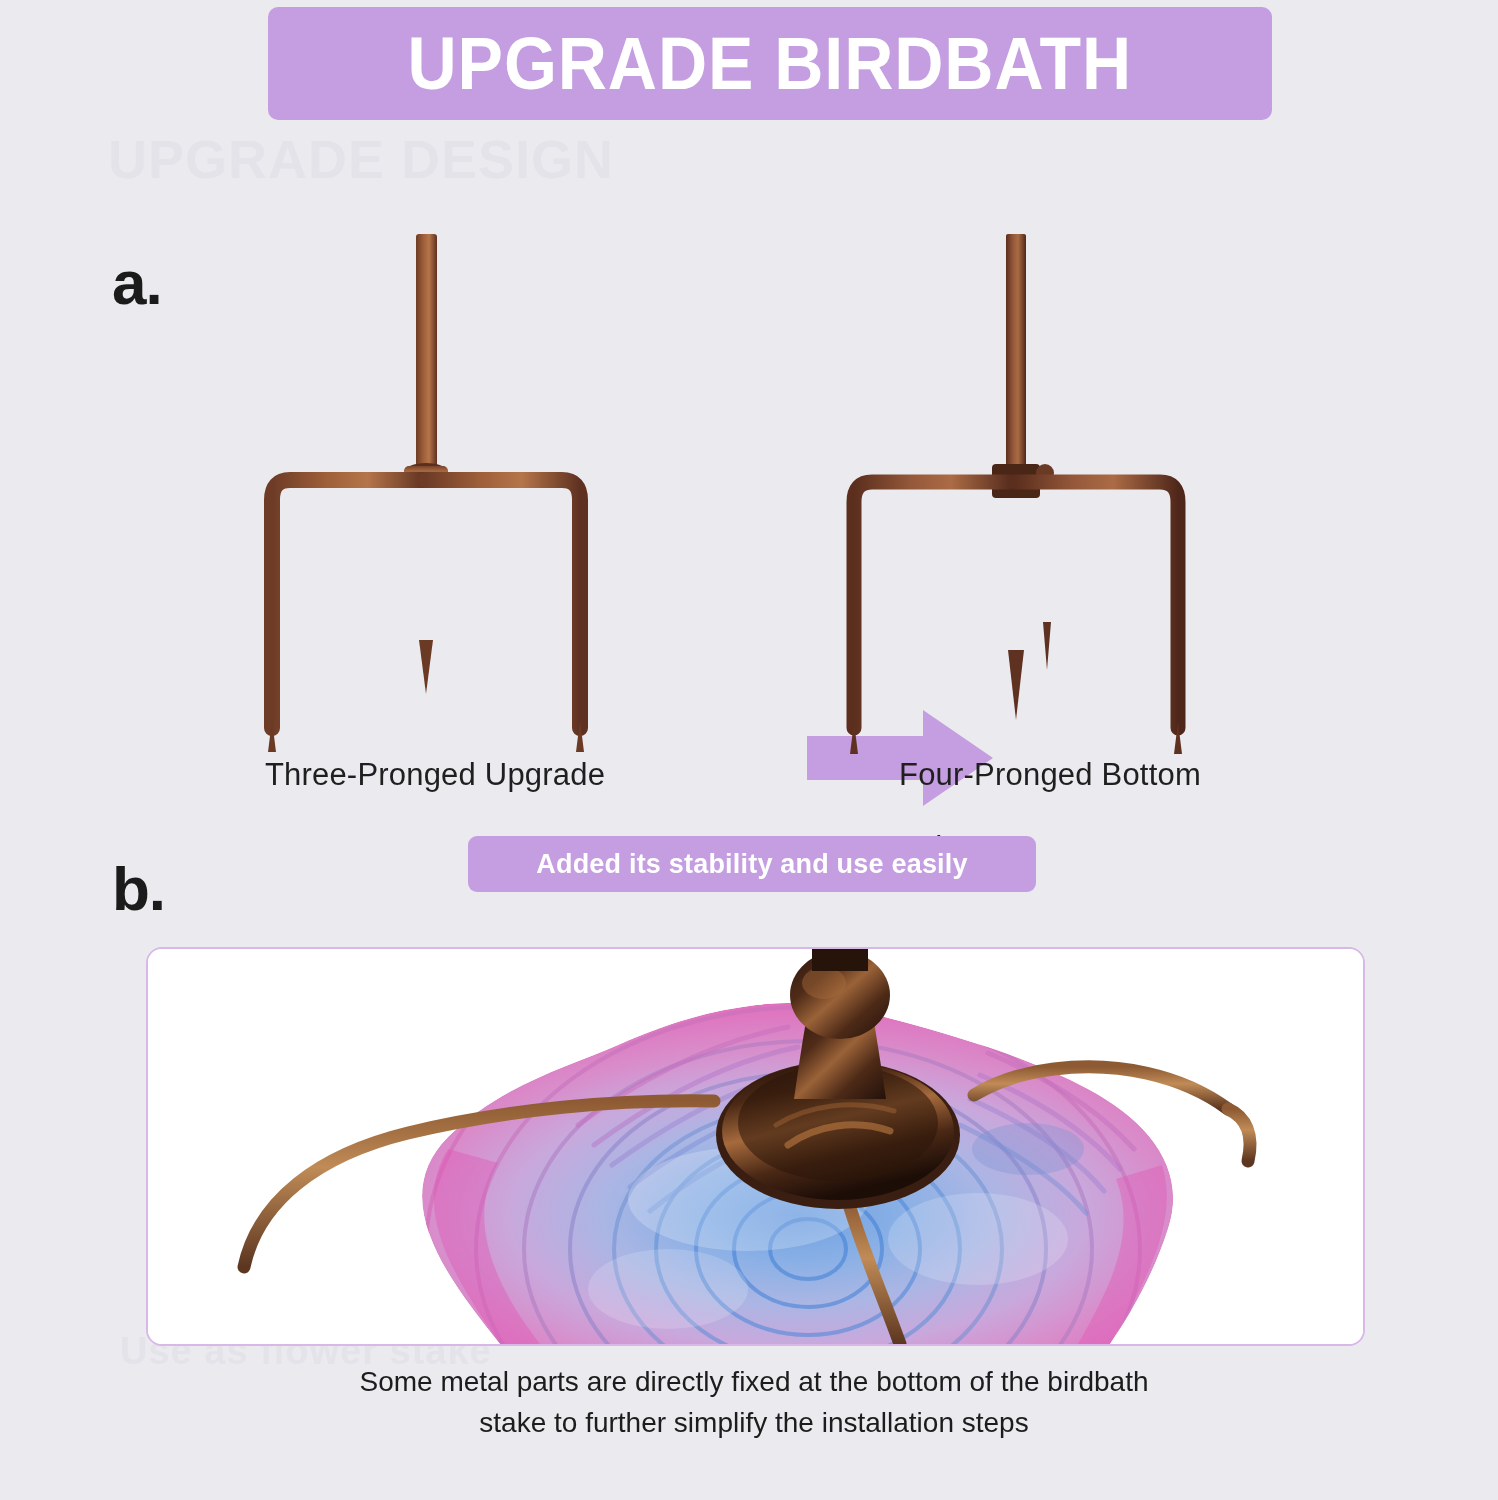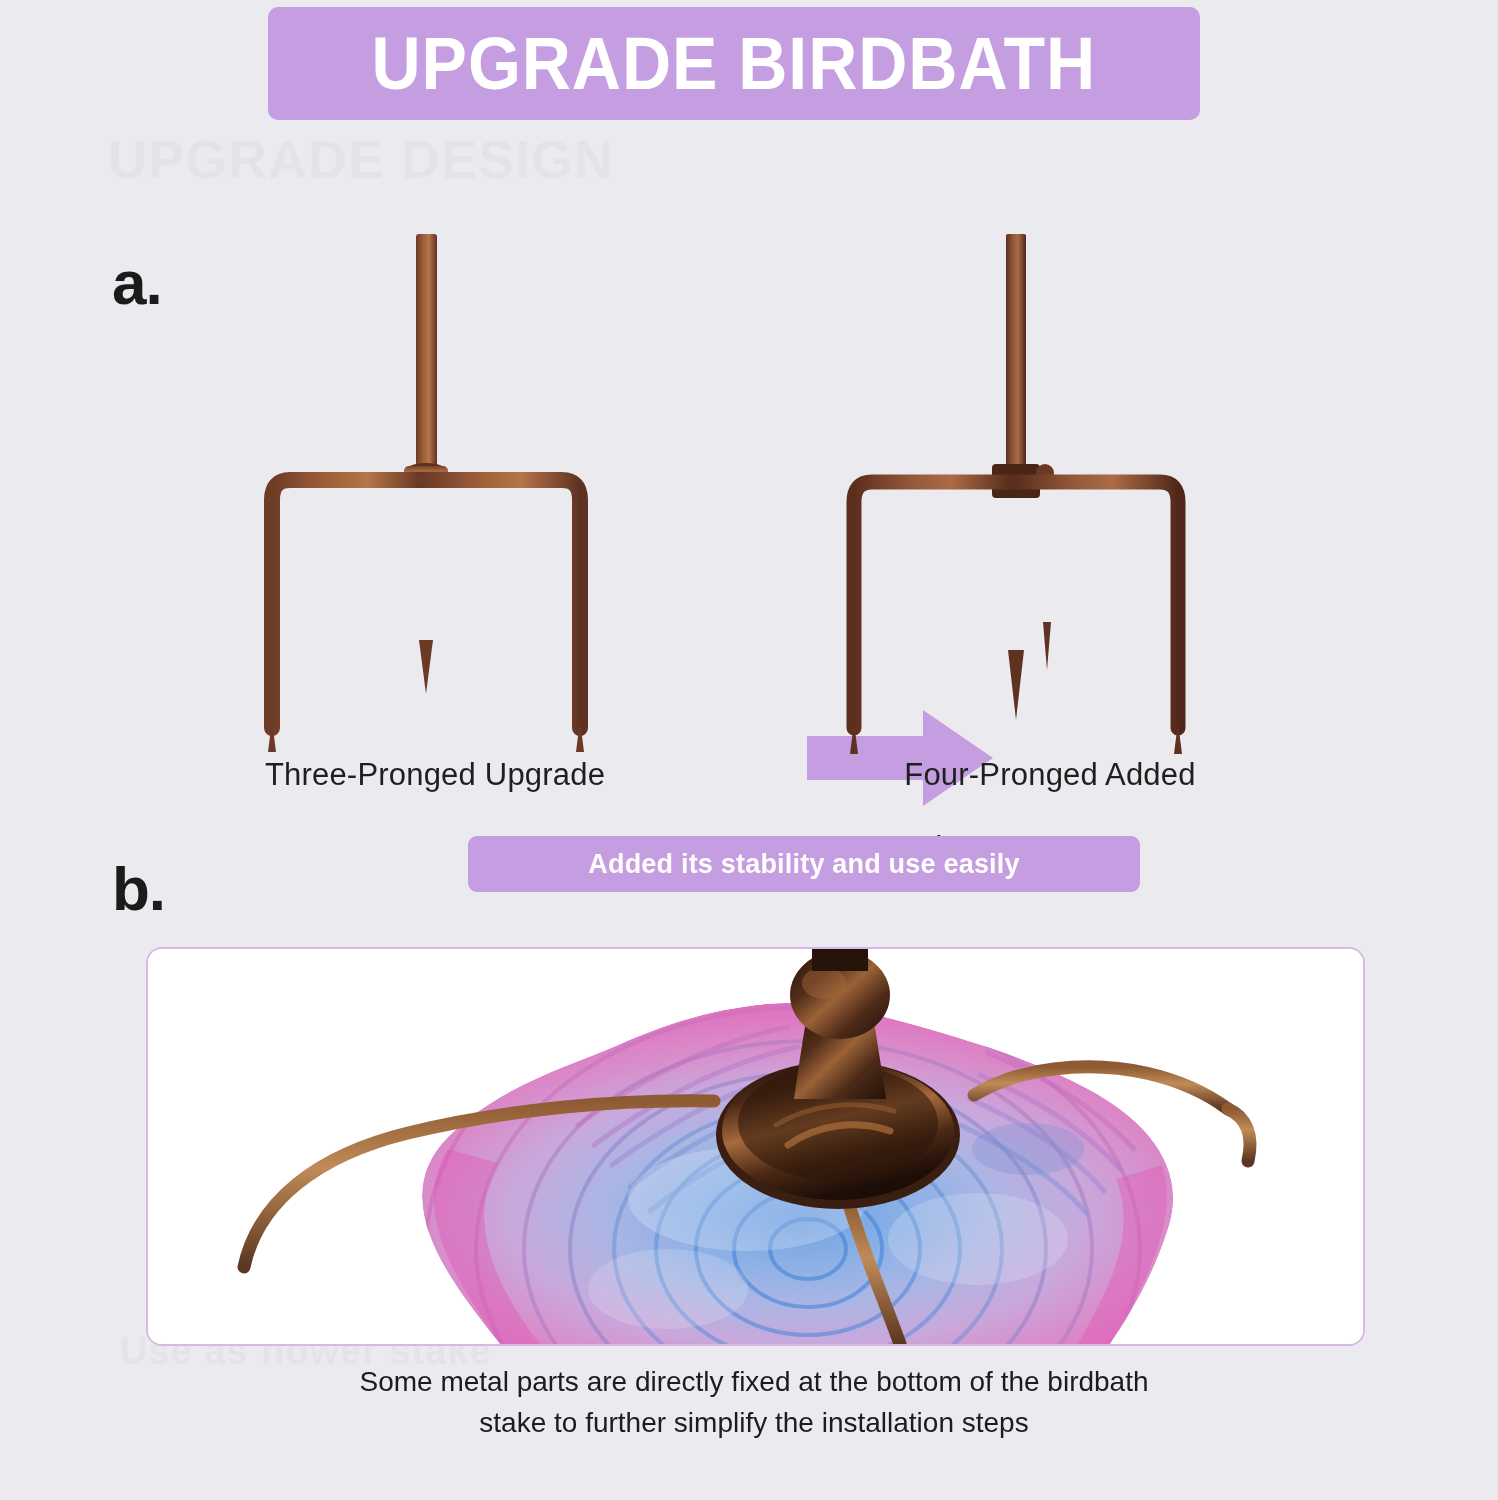--- a/index.html
+++ b/index.html
@@ -14,21 +14,21 @@
   
   .watermark{
     position:absolute;color:#e3e3e9;font-weight:700;
     letter-spacing:1px;user-select:none;pointer-events:none;
   }
   #wm-top{left:108px;top:128px;font-size:54px;}
   #wm-bot{left:120px;top:1330px;font-size:38px;}
 
   
   #title-banner{
-    position:absolute;left:268px;top:7px;width:932px;height:113px;
+    position:absolute;left:268px;top:7px;width:1004px;height:113px;
     background:#c49ee0;border-radius:10px;
     display:flex;align-items:center;justify-content:center;
   }
   #title-text{
     color:#ffffff;font-size:74px;font-weight:700;
     letter-spacing:1px;line-height:1;
     transform:scaleX(.92);transform-origin:center;
     white-space:nowrap;
   }
 
@@ -59,21 +59,21 @@
   
   #arrow-group{position:absolute;left:655px;top:478px;width:200px;height:180px;}
   #upgrade-arrow{width:190px;height:100px;display:block;}
   #upgrade-label{
     position:absolute;left:0;top:122px;width:190px;text-align:center;
     font-size:31px;color:#1f1f1f;
   }
 
   
   #stability-pill{
-    position:absolute;left:468px;top:836px;width:672px;height:56px;
+    position:absolute;left:468px;top:836px;width:568px;height:56px;
     background:#c49ee0;border-radius:9px;
     display:flex;align-items:center;justify-content:center;
   }
   #stability-text{
     color:#ffffff;font-size:27px;font-weight:700;letter-spacing:.2px;
     white-space:nowrap;
   }
 
   
   #photo-panel{
@@ -170,21 +170,21 @@
         <path d="M206 258 L206 430" stroke="url(#cop3)" stroke-width="16" fill="none" stroke-linecap="round"></path>
         <path d="M198 420 L206 490 L214 420 Z" fill="#5e3120"></path>
 
         <path d="M237 250 L237 400" stroke="url(#cop3)" stroke-width="9" fill="none" stroke-linecap="round"></path>
         <path d="M233 392 L237 440 L241 392 Z" fill="#5e3120"></path>
       </svg>
     </div>
   </div>
 
   <div class="stake-caption" id="caption-three">Three-Pronged Upgrade</div>
-  <div class="stake-caption" id="caption-four">Four-Pronged Added</div>
+  <div class="stake-caption" id="caption-four">Four-Pronged Bottom</div>
 
   <div id="stability-pill">
     <div id="stability-text">Added its stability and use easily</div>
   </div>
 
   <div class="step-letter" id="letter-b">b.</div>
 
   <div id="photo-panel">
     <svg id="photo-svg" viewBox="0 0 1215 395" preserveAspectRatio="none" xmlns="http://www.w3.org/2000/svg">
       <defs>

